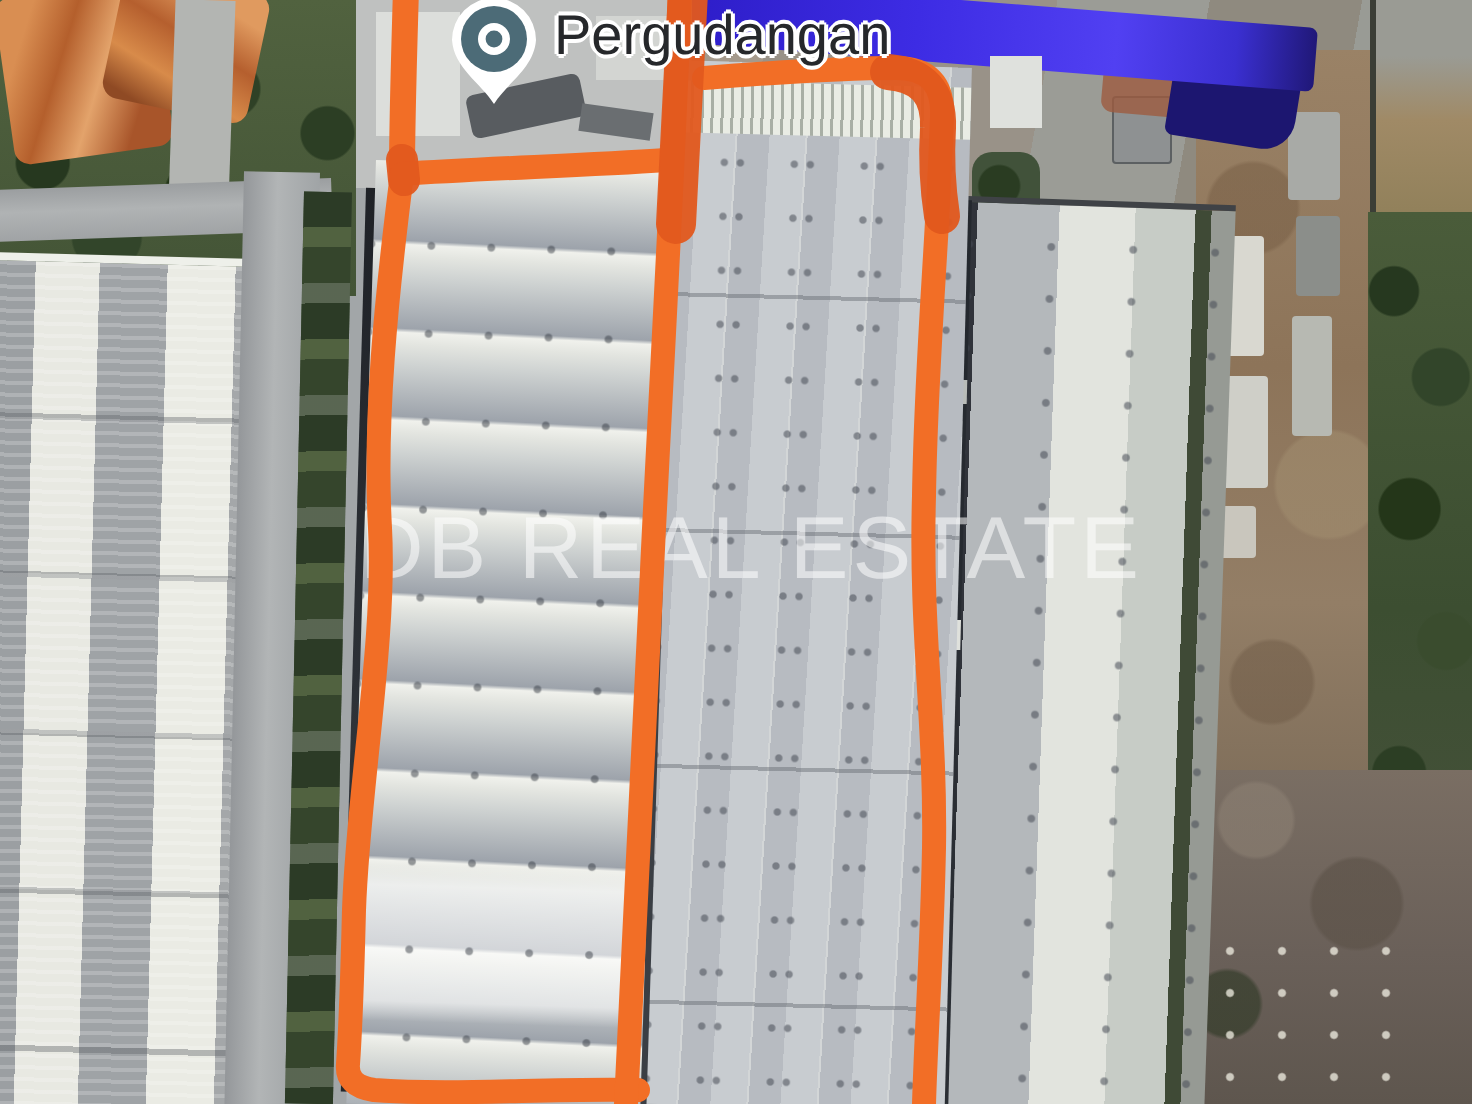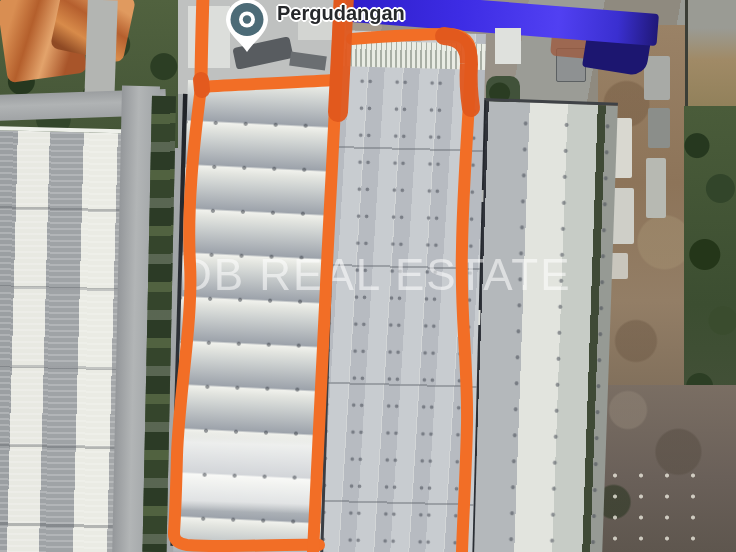--- a/index.html
+++ b/index.html
@@ -134,21 +134,21 @@
       repeating-linear-gradient(181deg,#f0f1ec 0px,#e3e5e0 6px,#cfd3d2 16px,#b4b9bd 30px,#9da3ab 42px,#f0f1ec 44px);
     background-size:30px 44px,auto,auto;background-position:14px 20px,0 0,0 0;}
 
   
   .watermark{left:180px;top:250px;width:560px;
     font-size:44px;letter-spacing:2px;color:rgba(255,255,255,.55);z-index:5;}
 
   
   .anno{left:0;top:0;width:736px;height:552px;z-index:8;}
   
-  .pin-label{left:277px;top:2px;font-size:20px;font-weight:700;color:#26282b;z-index:10;
+  .pin-label{left:277px;top:2px;font-size:28px;font-weight:400;color:#26282b;z-index:10;
     text-shadow:-2px 0 0 #fff,2px 0 0 #fff,0 -2px 0 #fff,0 2px 0 #fff,
       -1px -1px 0 #fff,1px 1px 0 #fff,-1px 1px 0 #fff,1px -1px 0 #fff;}
 </style>
 </head>
 <body>
 
 <div class="stage">
 
   <div class="tr-ground"></div>
   <div class="tr-streak"></div>

